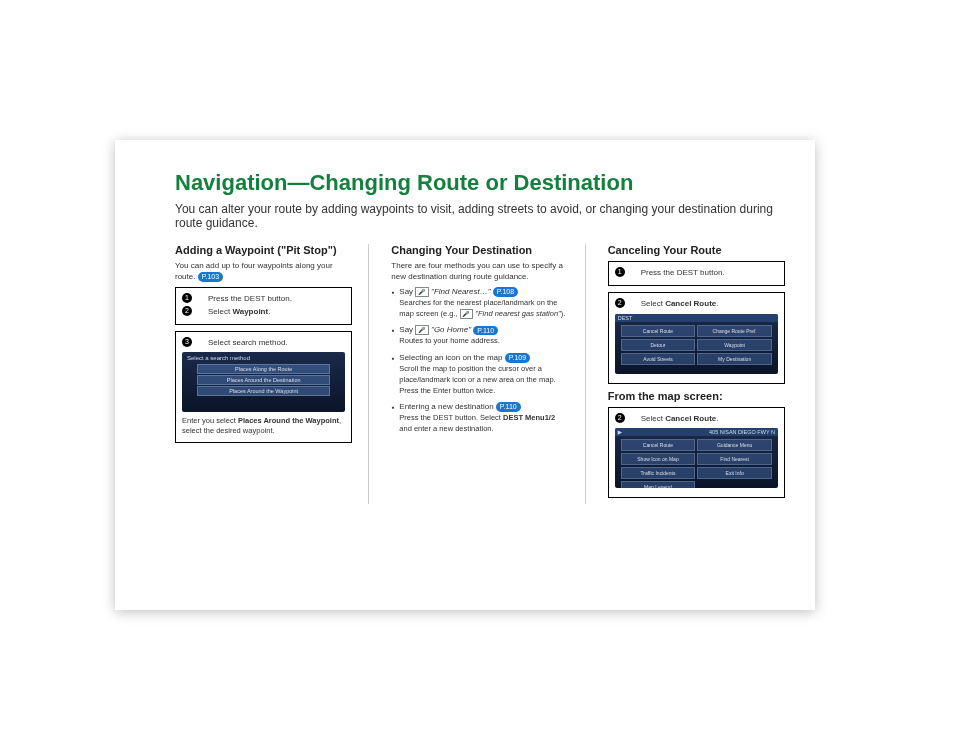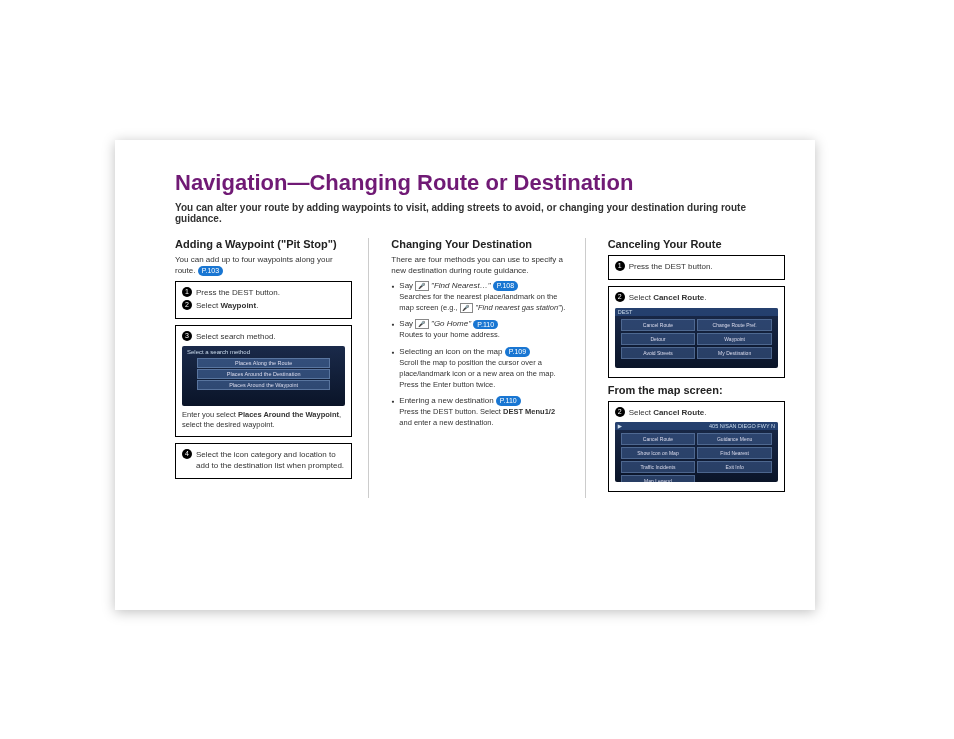--- a/index.html
+++ b/index.html
@@ -4,30 +4,30 @@
 <style>
 * { margin: 0; padding: 0; box-sizing: border-box; }
 body { font-family: Arial, Helvetica, sans-serif; background: #fff; width: 954px; height: 739px; position: relative; }
 .page-shadow { position: absolute; left: 115px; top: 140px; width: 700px; height: 470px; background: #fff; box-shadow: 0 2px 12px rgba(0,0,0,.25); }
 .page { position: absolute; left: 115px; top: 140px; width: 700px; height: 470px; background: #fff; padding: 30px 30px 20px 60px; }
 .tab-qrg { background: #1e9e3e; position: absolute; left: 135px; top: 175px; font-size:7px; padding:1px 3px; color:#fff; }
 .sidebar-nav { position: absolute; left: 135px; top: 500px; display: flex; flex-direction: column; gap: 3px; }
 .nav-btn { font-size: 8px; color: #fff; background: #1976d2; padding: 3px 6px; cursor: pointer; text-align: center; }
 .nav-voice { background:#1976d2; width:20px; height:14px; display:flex; align-items:center; justify-content:center; font-size:8px; }
 .vertical-label { position: absolute; left: 162px; top: 192px; writing-mode: vertical-rl; font-size: 8px; color: #555; }
-.title { font-size: 22px; font-weight: bold; color: #701a75; margin-bottom: 6px; }
-.intro { font-size: 10px; color: #333; margin-bottom: 14px; font-weight: bold; }
+.title { font-size: 22px; font-weight: bold; color: #15803d; margin-bottom: 6px; }
+.intro { font-size: 12px; color: #333; margin-bottom: 14px; }
 .columns { display: flex; gap: 16px; }
 .col { flex: 1; border-left:1px solid #ccc; padding-left:22px; }
 .col:first-child { border-left:none; padding-left:0; }
 .h2 { font-size: 11px; font-weight: bold; color: #222; margin-bottom: 4px; line-height:1.2; }
 .body { font-size: 8px; color: #333; line-height: 1.35; margin-bottom: 4px; }
 .pill { display: inline-block; background: #1976d2; color: #fff; font-size: 7px; padding: 0 4px; border-radius: 6px; vertical-align: middle; }
 .box { border: 1px solid #000; padding: 5px 6px; margin-bottom: 6px; }
-.step { display: flex; gap: 4px; font-size: 8px; color: #333; line-height: 1.4; margin-bottom:2px; }
+.step { display: flex; gap: 16px; font-size: 8px; color: #333; line-height: 1.4; margin-bottom:2px; }
 .step-num { flex-shrink: 0; width: 10px; height: 10px; background: #000; color: #fff; border-radius: 50%; font-size: 7px; display: flex; align-items: center; justify-content: center; }
 strong { font-weight: bold; }
 .screenshot { width: 100%; height: 60px; background: linear-gradient(180deg,#1a2a4a,#0a1428); border-radius: 2px; margin: 4px 0; position: relative; overflow: hidden; }
 .screenshot-title { color:#cde; font-size:6px; padding:3px 5px; }
 .screenshot-row { display:flex; flex-direction:column; gap:1px; padding:0 15px; }
 .screenshot-btn { background:rgba(80,120,180,.5); border:1px solid rgba(150,180,220,.4); color:#dde; font-size:5.5px; padding:1px 3px; text-align:center; }
 .screenshot-grid { display:grid; grid-template-columns:1fr 1fr; gap:2px; padding:3px 6px; }
 .screenshot-cell { background:rgba(60,90,140,.6); border:1px solid rgba(130,160,200,.4); color:#dde; font-size:5px; padding:2px 3px; text-align:center; }
 .screenshot-header { background:rgba(40,70,120,.8); color:#cde; font-size:5.5px; padding:1px 3px; display:flex; justify-content:space-between; }
 ul.bullets { list-style:none; }
@@ -90,26 +90,20 @@
             <div class="screenshot-btn">Places Along the Route</div>
             <div class="screenshot-btn">Places Around the Destination</div>
             <div class="screenshot-btn">Places Around the Waypoint</div>
           </div>
         </div>
         <div class="subbody">
           <span>Enter you select </span><strong>Places Around the Waypoint</strong><span>, select the desired waypoint.</span>
         </div>
       </div>
 
-      <div class="box">
-        <div class="step">
-          <span class="step-num">4</span>
-          <span>Select the icon category and location to add to the destination list when prompted.</span>
-        </div>
-      </div>
     </div>
 
     <div class="col">
       <div class="h2">Changing Your Destination</div>
       <div class="body">There are four methods you can use to specify a new destination during route guidance.</div>
       <ul class="bullets">
         <li>
           <span>Say </span><span class="voice-icon">🎤</span><em> "Find Nearest…" </em><span class="pill">P.108</span><br>
           <span class="subbody"><span>Searches for the nearest place/landmark on the map screen (e.g., </span><span class="voice-icon">🎤</span><em> "Find nearest gas station"</em><span>).</span></span>
         </li>

